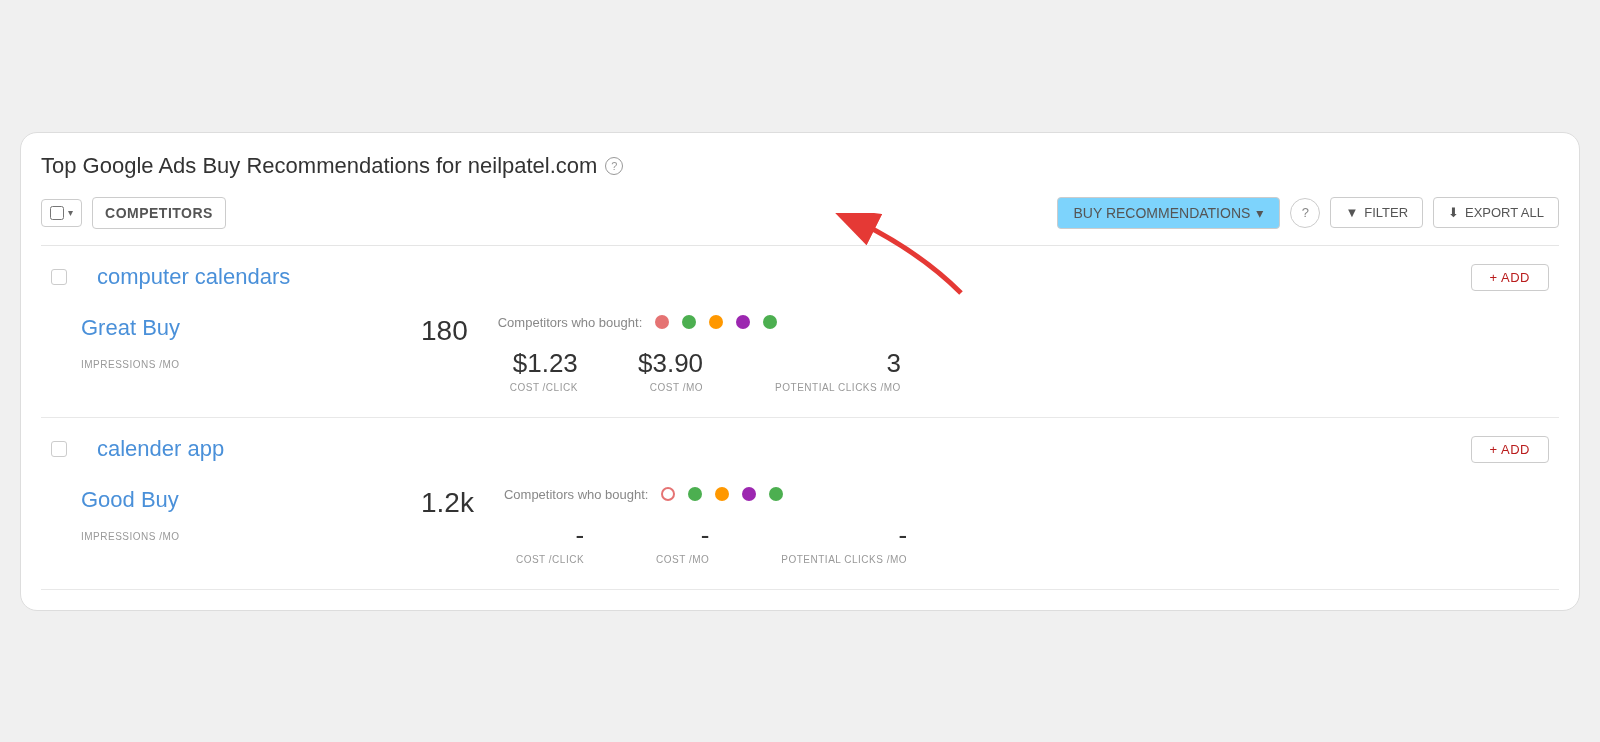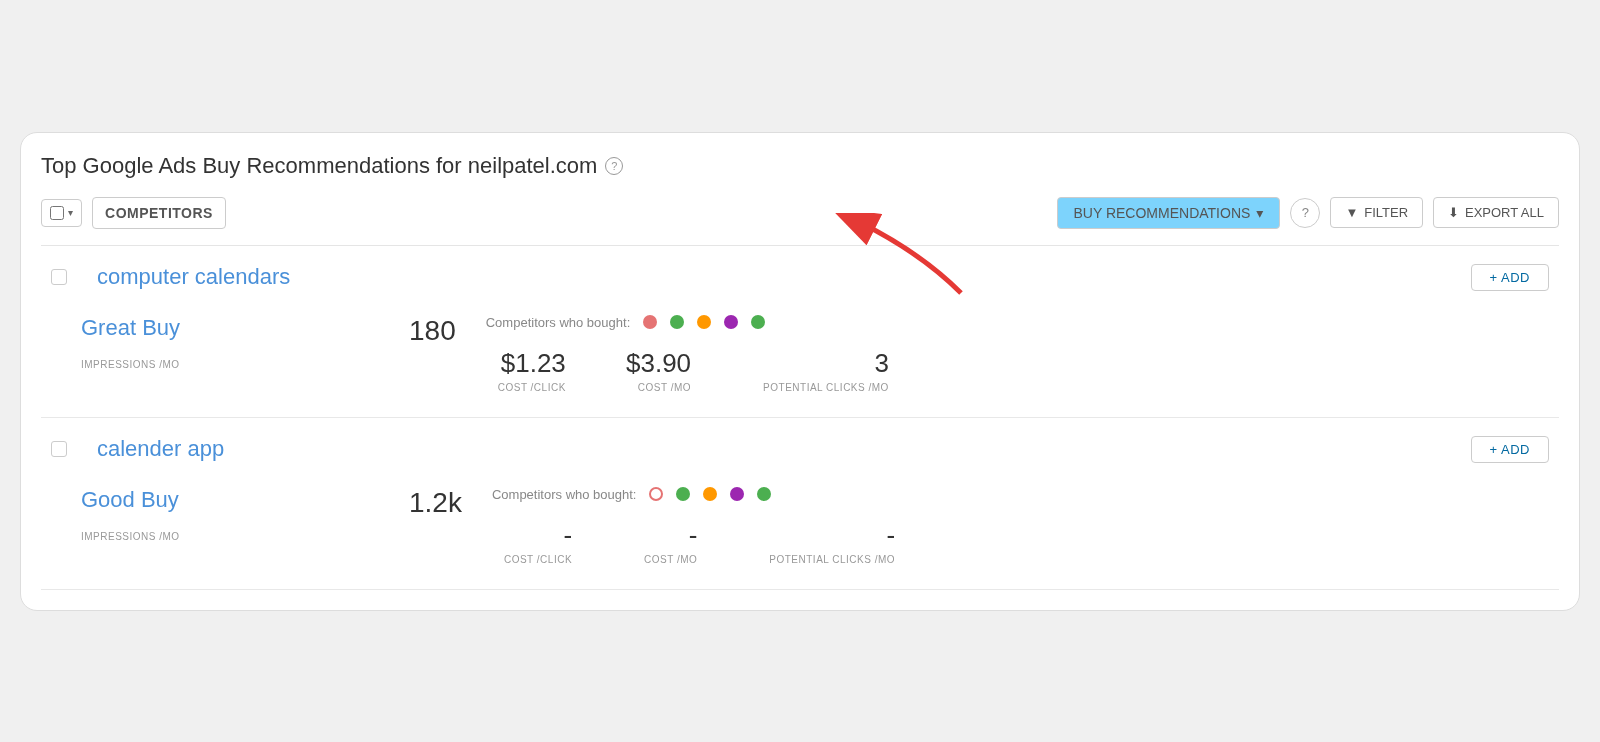--- a/index.html
+++ b/index.html
@@ -162,21 +162,21 @@
       color: #4a90d9;
       font-weight: 400;
       cursor: pointer;
     }
     .add-btn {
       margin-left: auto;
       border: 1px solid #ccc;
       border-radius: 4px;
       padding: 5px 18px;
       font-size: 13px;
-      color: #0369a1;
+      color: #b91c1c;
       background: #fff;
       cursor: pointer;
       font-weight: 500;
       letter-spacing: 0.5px;
     }
     .keyword-detail {
       padding: 10px 40px 24px 40px;
       display: flex;
       align-items: flex-start;
       gap: 0;
@@ -212,21 +212,21 @@
       letter-spacing: 0.5px;
       margin-top: 2px;
       display: block;
     }
     .impressions-num {
       font-size: 28px;
       color: #333;
       font-weight: 400;
     }
     .impressions-col {
-      margin-left: 8px;
+      margin-left: 20px;
       display: flex;
       flex-direction: column;
       align-items: flex-start;
     }
     .center-col {
       flex: 1;
       display: flex;
       flex-direction: column;
       gap: 0;
       padding-left: 30px;

